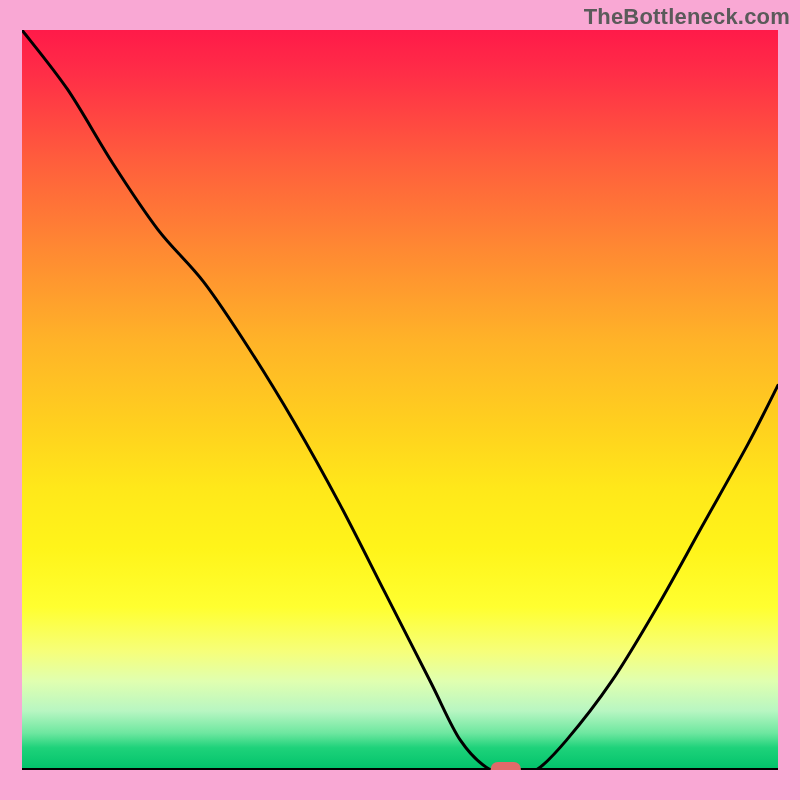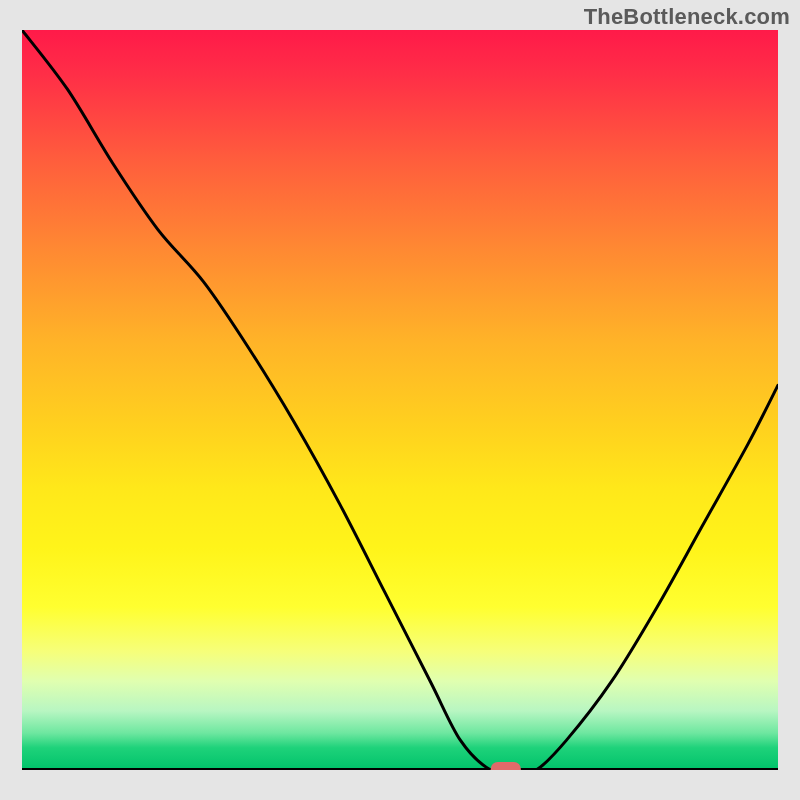--- a/index.html
+++ b/index.html
@@ -8,21 +8,21 @@
     width: 800px;
     height: 800px;
     background: #000;
     overflow: hidden;
     font-family: Arial, Helvetica, sans-serif;
   }
   .frame {
     position: relative;
     width: 800px;
     height: 800px;
-    background: #e5e5e5;
+    background: #f9a8d4;
   }
   .watermark {
     position: absolute;
     top: 4px;
     right: 10px;
     font-size: 22px;
     font-weight: 600;
     color: #5a5a5a;
     letter-spacing: 0.2px;
     z-index: 10;

